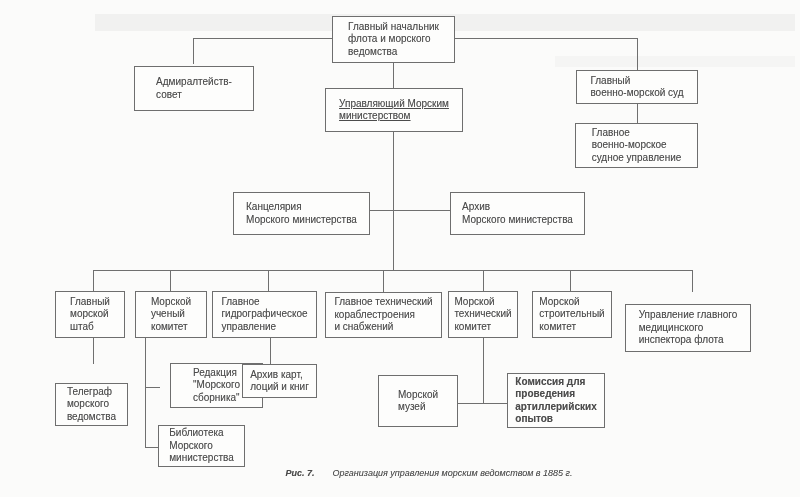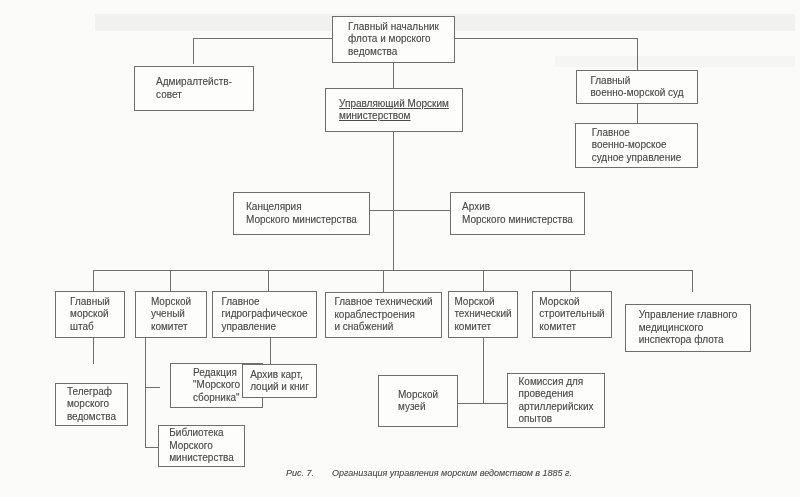--- a/index.html
+++ b/index.html
@@ -10,21 +10,21 @@
   .scanband{position:absolute;background:rgba(175,175,175,0.13);pointer-events:none;}
   .node{position:absolute;box-sizing:border-box;border:1px solid #6e6e6e;
         background:#fdfdfc;color:#4c4c4c;font-size:10px;line-height:1.24;
         display:flex;align-items:center;justify-content:center;text-align:left;
         white-space:pre-line;padding:16px 3px;
         text-shadow:0 0 0.5px rgba(90,90,90,0.45);}
   .ln{position:absolute;background:#6f6f6f;}
   .caption{position:absolute;left:229px;top:468px;width:400px;text-align:center;
            font-size:9px;font-style:italic;color:#4a4a4a;
            text-shadow:0 0 0.5px rgba(90,90,90,0.4);}
-  .caption .cap-label{font-weight:normal;margin-right:18px;}
+  .caption .cap-label{font-weight:bold;margin-right:18px;}
 </style>
 </head>
 <body>
 
 <div id="canvas">
 
   <div class="scanband" style="left:95px;top:14px;width:700px;height:17px;"></div>
   <div class="scanband" style="left:555px;top:56px;width:240px;height:11px;background:rgba(175,175,175,0.08);"></div>
 
   <div class="ln" style="left:193px;top:38px;width:140px;height:1px;"></div>
@@ -94,21 +94,21 @@
   <div class="node" style="left:170px;top:363px;width:93px;height:45px;">Редакция
 "Морского
 сборника"</div>
   <div class="node" style="left:242px;top:364px;width:75px;height:34px;">Архив карт,
 лоций и книг</div>
   <div class="node" style="left:158px;top:425px;width:87px;height:42px;">Библиотека
 Морского
 министерства</div>
   <div class="node" style="left:378px;top:375px;width:80px;height:52px;">Морской
 музей</div>
-  <div class="node" style="left:507px;top:373px;width:98px;height:55px;">Комиссия для
+  <div class="node" style="left:507px;top:373px;width:98px;height:55px;font-weight:bold;">Комиссия для
 проведения
 артиллерийских
 опытов</div>
 
   <div class="caption">
     <span class="cap-label">Рис. 7.</span><span>Организация управления морским ведомством в 1885 г.</span>
   </div>
 
 </div>
 

